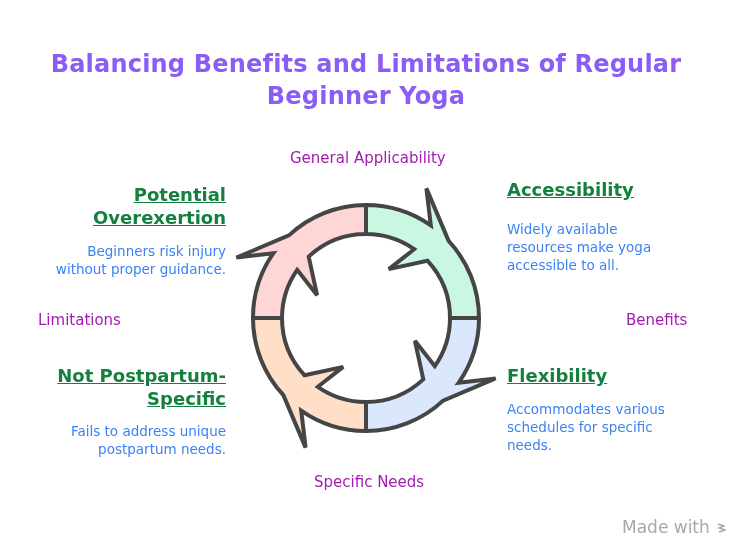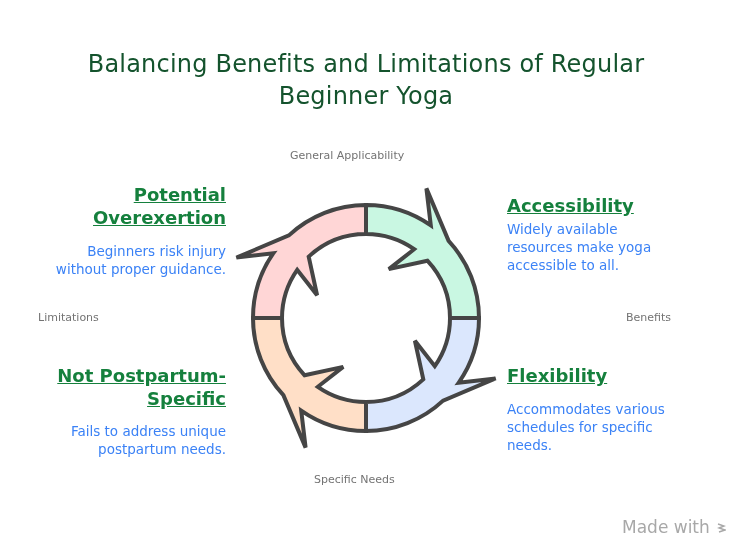--- a/index.html
+++ b/index.html
@@ -2,23 +2,23 @@
 <html><head>
   <meta charset="utf-8">
   <style>
     html, body { margin: 0; padding: 0; }
     body {
       width: 732px; height: 552px; background: #ffffff; position: relative; overflow: hidden;
       font-family: "DejaVu Sans", sans-serif; color: #474747;
     }
     .title {
       position: absolute; left: 0; top: 48px; width: 732px; text-align: center;
-      font-size: 24px; font-weight: normal; line-height: 32px; color: #14532d; letter-spacing: 0.2px;
+      font-size: 24px; font-weight: bold; line-height: 32px; color: #8b5cf6; letter-spacing: 0.2px;
     }
-    .axis { position: absolute; font-size: 11px; color: #737373; white-space: nowrap; }
+    .axis { position: absolute; font-size: 15px; color: #a21caf; white-space: nowrap; }
     .item-title { position: absolute; font-size: 18px; font-weight: bold; line-height: 23px; color: #15803d; text-decoration: underline; }
     .item-desc { position: absolute; font-size: 13.5px; line-height: 18px; color: #3b82f6; }
     .right { text-align: right; }
     .left { text-align: left; }
     svg.cycle { position: absolute; left: 0; top: 0; }
     .footer { position: absolute; left: 622px; top: 517px; font-size: 17px; color: #a8a8a8; white-space: nowrap; }
     .footer .logo { display: inline-block; margin: 0 2px; }
   </style>
 </head>
 <body>
@@ -35,21 +35,21 @@
 
 <div class="item-title right" style="right:506px; top:183px;">
   <div>Potential</div>
   <div>Overexertion</div>
 </div>
 <div class="item-desc right" style="right:506px; top:242px;">
   <div>Beginners risk injury</div>
   <div>without proper guidance.</div>
 </div>
 
-<div class="item-title left" style="left:507px; top:194px;">
+<div class="item-title left" style="left:507px; top:178px;">
   <div>Accessibility</div>
 </div>
 <div class="item-desc left" style="left:507px; top:220px;">
   <div>Widely available</div>
   <div>resources make yoga</div>
   <div>accessible to all.</div>
 </div>
 
 <div class="item-title right" style="right:506px; top:364px;">
   <div>Not Postpartum-</div>

